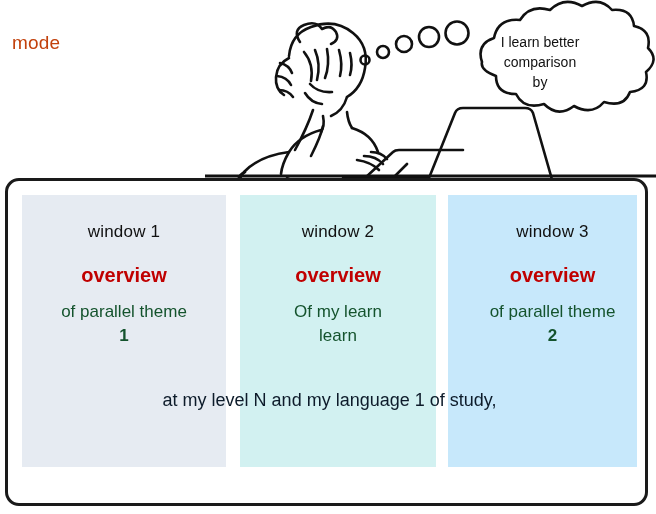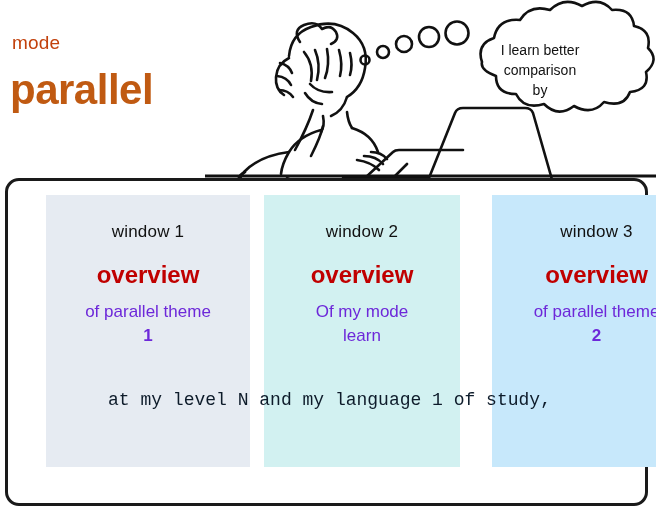--- a/index.html
+++ b/index.html
@@ -55,21 +55,20 @@
 
   #bubble-text {
     position: absolute;
     left: 470px;
     top: 32px;
     width: 140px;
     text-align: center;
     font-size: 14px;
     line-height: 20px;
     color: #111111;
-    margin-top: 8px;
   }
 
   
   #frame {
     position: absolute;
     left: 5px;
     top: 178px;
     width: 643px;
     height: 328px;
     box-sizing: border-box;
@@ -86,75 +85,72 @@
     height: 100%;
   }
 
   .window-col {
     position: absolute;
     top: 14px;
     height: 272px;
     box-sizing: border-box;
     padding-top: 26px;
     text-align: center;
-    margin-left: 24px;
   }
 
   #window-col-0 { left: 14px;  width: 204px; background: #e6ebf2; }
   #window-col-1 { left: 232px; width: 196px; background: #d2f1f1; }
-  #window-col-2 { left: 460px; width: 189px; background: #c7e8fb; padding-left: 20px; }
+  #window-col-2 { left: 440px; width: 189px; background: #c7e8fb; padding-left: 20px; }
 
   .window-title {
     font-size: 17px;
     color: #111111;
     line-height: 22px;
     letter-spacing: 0.2px;
   }
 
   .window-overview {
     margin-top: 20px;
-    font-size: 24px;
+    font-size: 20px;
     font-weight: bold;
     color: #c00000;
     line-height: 24px;
   }
 
   .window-desc {
     margin-top: 13px;
     font-size: 17px;
-    color: #6d28d9;
+    color: #14532d;
     line-height: 24px;
     padding: 0 4px;
   }
 
   .window-desc .num {
     font-weight: bold;
   }
 
   
   #shared-caption {
     position: absolute;
     left: 14px;
     top: 205px;
     width: 615px;
     text-align: center;
     font-size: 18px;
     line-height: 28px;
     color: #0d1b2a;
     pointer-events: none;
-    font-family: Liberation Mono, monospace;
   }
 </style>
 </head>
 <body>
 
 <div id="header">
 
   <div id="mode-label">mode</div>
-  <div id="mode-name">parallel</div>
 
   <svg id="illustration" viewBox="0 0 451 178">
     <g fill="none" stroke="#111111" stroke-width="2.6" stroke-linecap="round" stroke-linejoin="round">
 
       <path d="M95 42 q-8 -12 4 -17 q12 -5 18 4 q9 -5 14 3 q4 8 -5 12"></path>
 
       <path d="M84 56 q2 -22 22 -29 q24 -9 42 6 q16 13 12 35 q-3 20 -18 29"></path>
 
       <path d="M142 97 q-4 14 -16 19"></path>
 
@@ -241,21 +237,21 @@
       <div class="window-desc">
         <div>of parallel theme</div>
         <div class="num">1</div>
       </div>
     </div>
 
     <div class="window-col" id="window-col-1">
       <div class="window-title">window 2</div>
       <div class="window-overview">overview</div>
       <div class="window-desc">
-        <div>Of my mode</div>
+        <div>Of my learn</div>
         <div>learn</div>
       </div>
     </div>
 
     <div class="window-col" id="window-col-2">
       <div class="window-title">window 3</div>
       <div class="window-overview">overview</div>
       <div class="window-desc">
         <div>of parallel theme</div>
         <div class="num">2</div>

